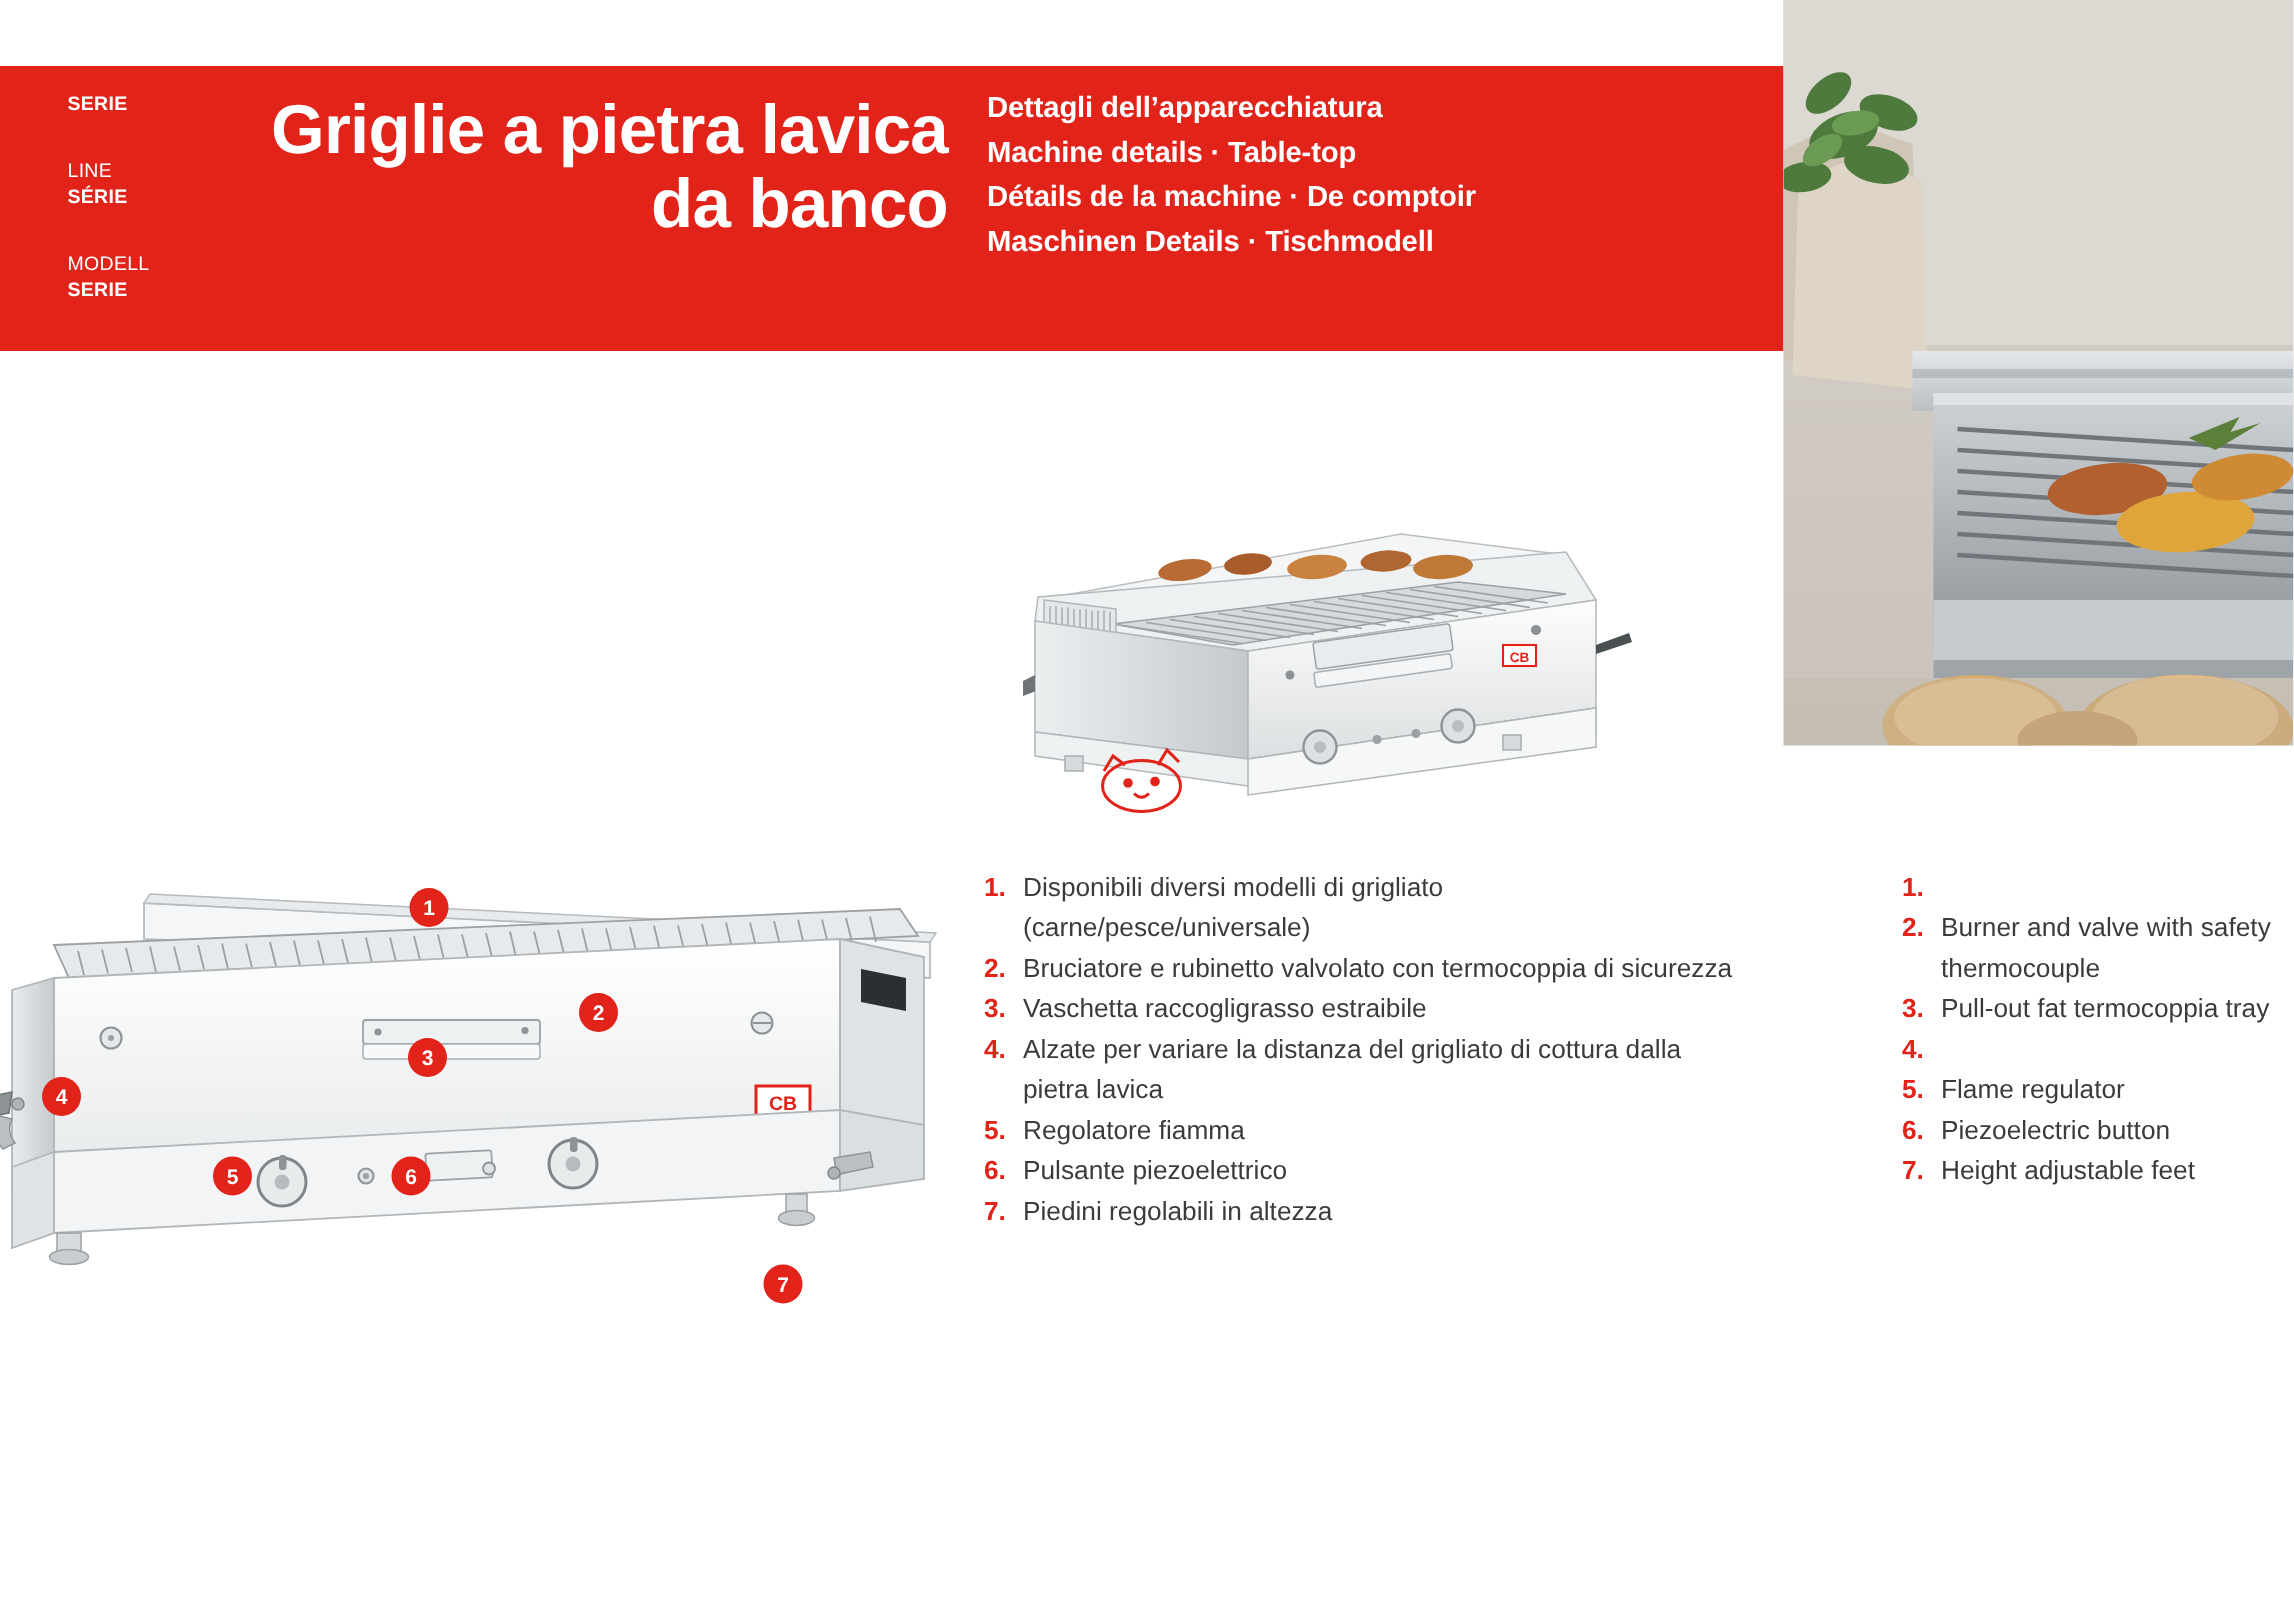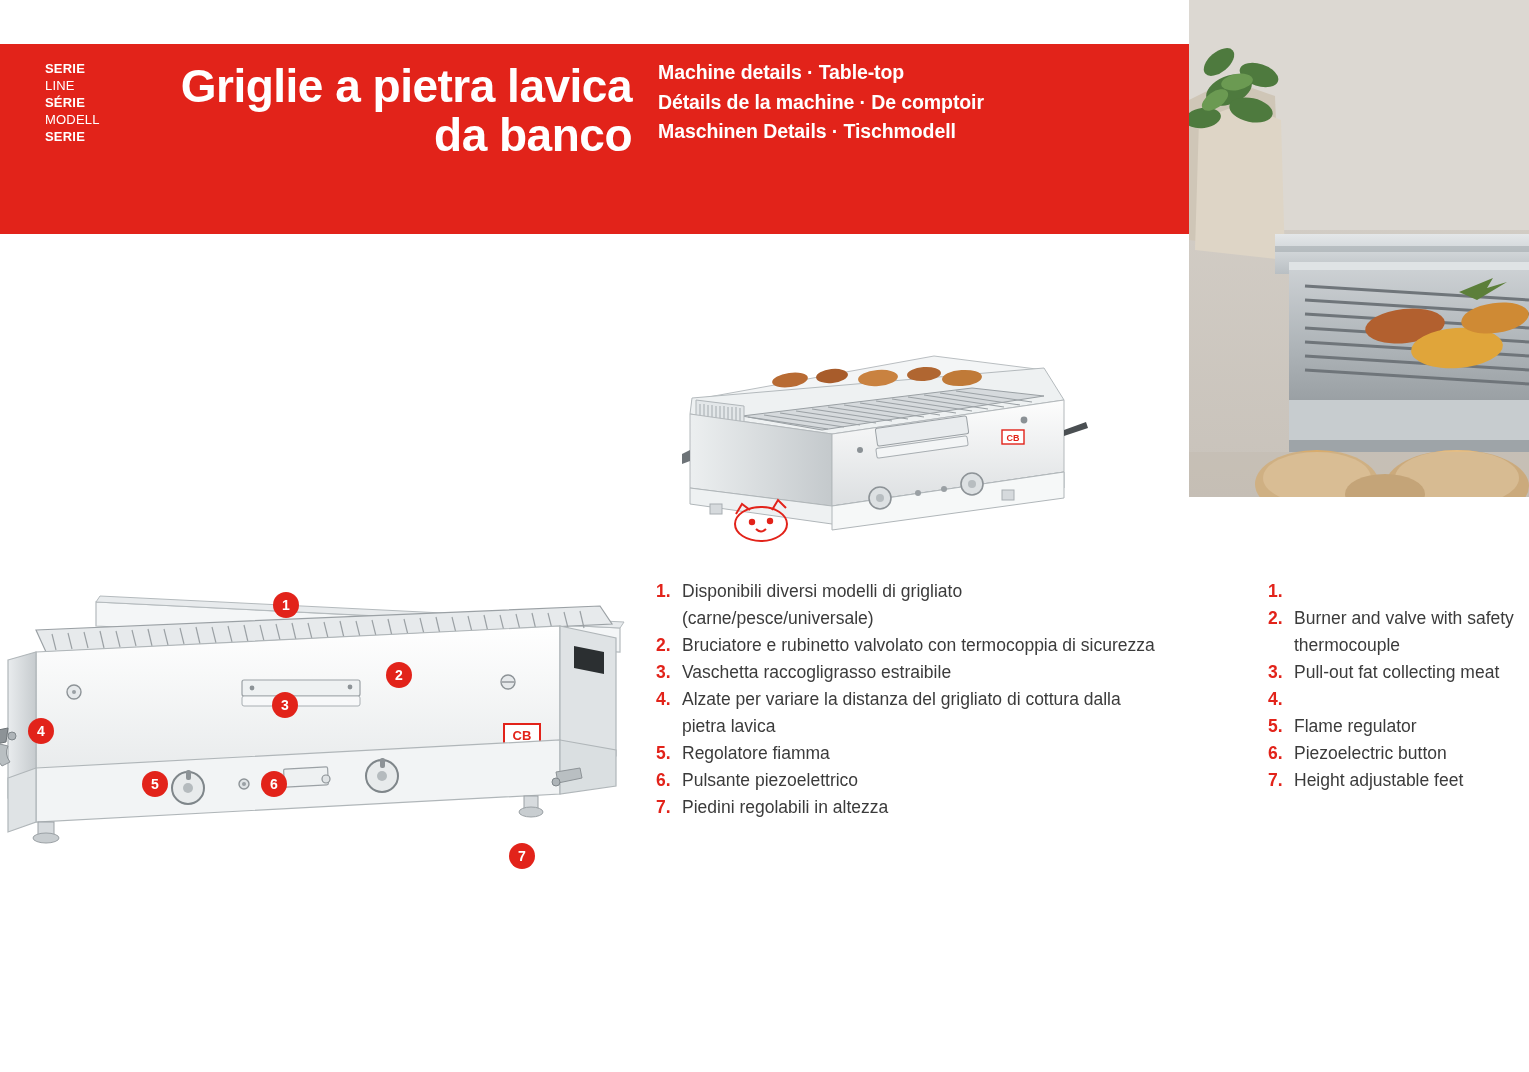--- a/index.html
+++ b/index.html
@@ -26,21 +26,21 @@
   .serie-block {
     position: absolute;
     left: 45px; top: 60px;
     width: 90px;
     font-size: 13px;
     line-height: 17px;
     color: #ffffff;
   }
   .serie-block div { letter-spacing: 0.2px; }
   .serie-b { font-weight: bold; }
-  .serie-n { font-weight: normal; }
+  .serie-n { font-weight: normal; margin-top: 28px; }
 
   .main-title {
     position: absolute;
     left: 140px; top: 62px;
     width: 492px;
     text-align: right;
     color: #ffffff;
     font-size: 46px;
     line-height: 49px;
     font-weight: bold;
@@ -129,20 +129,21 @@
     <div class="serie-b">SERIE</div>
     <div class="serie-n">LINE</div>
     <div class="serie-b">SÉRIE</div>
     <div class="serie-n">MODELL</div>
     <div class="serie-b">SERIE</div>
   </div>
 
   <div class="main-title">Griglie a pietra lavica da banco</div>
 
   <div class="subtitles">
+    <div>Dettagli dell’apparecchiatura</div>
     <div>Machine details · Table-top</div>
     <div>Détails de la machine · De comptoir</div>
     <div>Maschinen Details · Tischmodell</div>
   </div>
 
   <div class="photo">
     <svg width="340" height="497" viewBox="0 0 340 497">
       <defs>
         <linearGradient id="wallg" x1="0" y1="0" x2="0" y2="1">
           <stop offset="0%" stop-color="#d9d4cd"></stop>
@@ -455,21 +456,21 @@
   <div class="list" id="list-en">
     <div class="row">
       <span class="num">1.</span>
     </div>
     <div class="row">
       <span class="num">2.</span>
       <span class="txt">Burner and valve with safety thermocouple</span>
     </div>
     <div class="row">
       <span class="num">3.</span>
-      <span class="txt">Pull-out fat collecting meat</span>
+      <span class="txt">Pull-out fat termocoppia tray</span>
     </div>
     <div class="row">
       <span class="num">4.</span>
     </div>
     <div class="row">
       <span class="num">5.</span>
       <span class="txt">Flame regulator</span>
     </div>
     <div class="row">
       <span class="num">6.</span>

